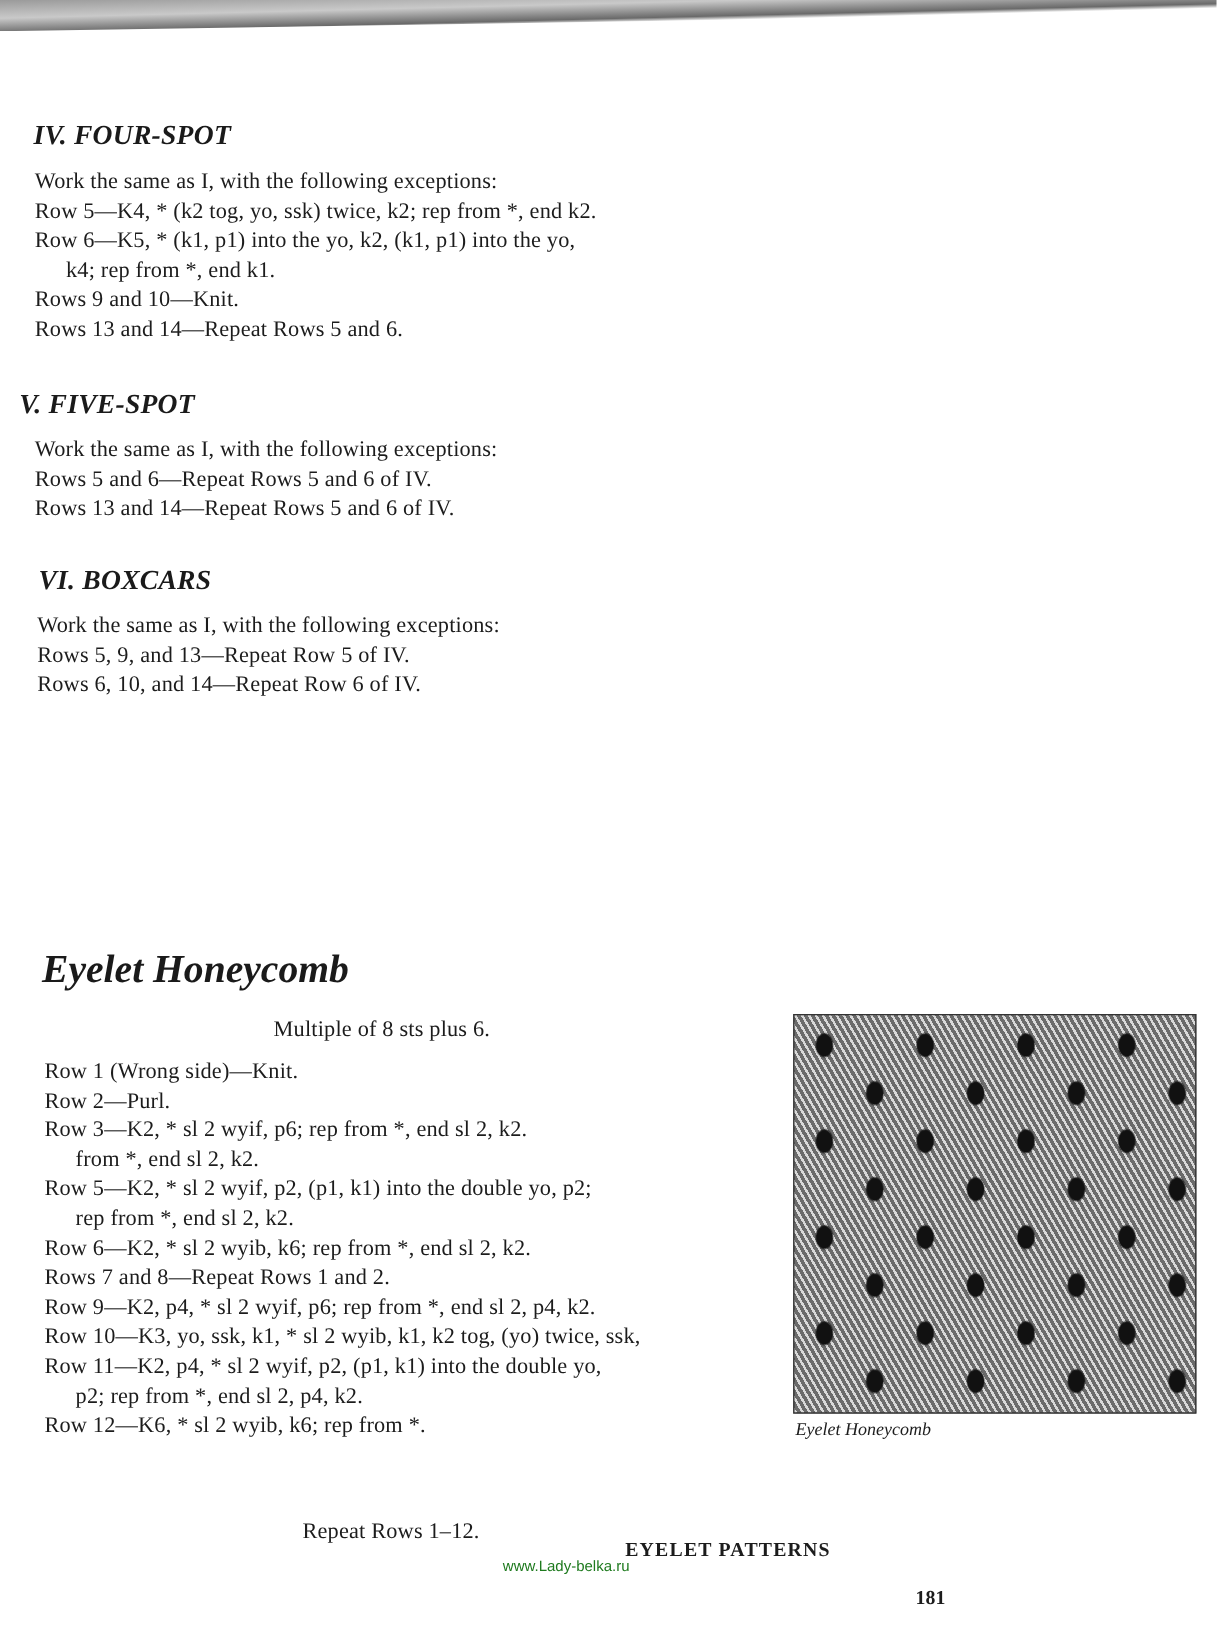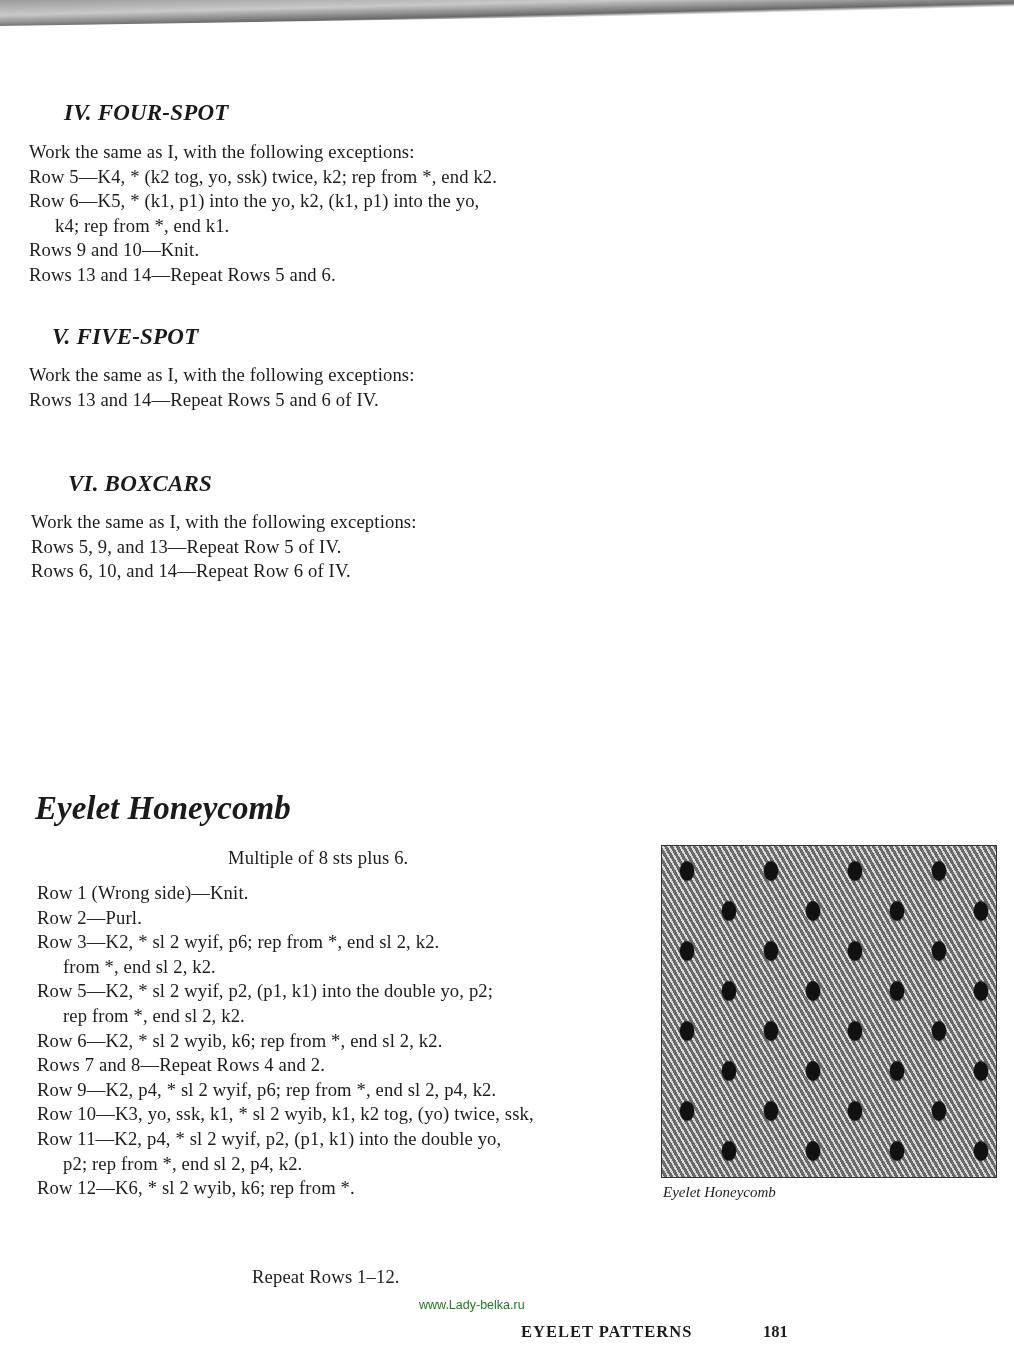--- a/index.html
+++ b/index.html
@@ -9,21 +9,21 @@
       font-family: "Liberation Serif", "DejaVu Serif", serif;
     }
     .scan-edge {
       position: absolute; left: 0; top: 0; width: 1014px; height: 26px;
       background: linear-gradient(178.6deg, #9a9a9a 0%, #c9c9c9 30%, #6a6a6a 55%, rgba(255,255,255,0) 62%);
       clip-path: polygon(0 0, 100% 0, 100% 10px, 0 26px);
     }
     .abs { position: absolute; }
     .sec-title {
       font-style: italic; font-weight: bold; font-size: 23px; letter-spacing: 0.2px;
-      color: #1a1a1a; white-space: nowrap; margin-left: 36px;
+      color: #1a1a1a; white-space: nowrap;
     }
     .line { font-size: 18.6px; line-height: 24.6px; white-space: nowrap; letter-spacing: 0.15px; }
     .indent { padding-left: 26px; }
     .main-title {
       font-style: italic; font-weight: bold; font-size: 33px; color: #1a1a1a; white-space: nowrap;
     }
     .photo {
       width: 334px; height: 331px; background-color: #5a5a5a;
       background-image:
         radial-gradient(ellipse 11px 15px at 25px 25px, #111 60%, transparent 72%),
@@ -53,20 +53,21 @@
   <div class="line">Row 5—K4, * (k2 tog, yo, ssk) twice, k2; rep from *, end k2.</div>
   <div class="line">Row 6—K5, * (k1, p1) into the yo, k2, (k1, p1) into the yo,</div>
   <div class="line indent">k4; rep from *, end k1.</div>
   <div class="line">Rows 9 and 10—Knit.</div>
   <div class="line">Rows 13 and 14—Repeat Rows 5 and 6.</div>
 </div>
 
 <div class="abs sec-title" style="left:16px; top:324px;">V. FIVE-SPOT</div>
 <div class="abs" style="left:29px; top:363px;">
   <div class="line">Work the same as I, with the following exceptions:</div>
+  <div class="line">Rows 5 and 6—Repeat Rows 5 and 6 of IV.</div>
   <div class="line">Rows 13 and 14—Repeat Rows 5 and 6 of IV.</div>
 </div>
 
 <div class="abs sec-title" style="left:32px; top:471px;">VI. BOXCARS</div>
 <div class="abs" style="left:31px; top:510px;">
   <div class="line">Work the same as I, with the following exceptions:</div>
   <div class="line">Rows 5, 9, and 13—Repeat Row 5 of IV.</div>
   <div class="line">Rows 6, 10, and 14—Repeat Row 6 of IV.</div>
 </div>
 
@@ -74,28 +75,28 @@
 <div class="abs line" style="left:228px; top:846px;">Multiple of 8 sts plus 6.</div>
 
 <div class="abs" style="left:37px; top:881px;">
   <div class="line">Row 1 (Wrong side)—Knit.</div>
   <div class="line">Row 2—Purl.</div>
   <div class="line">Row 3—K2, * sl 2 wyif, p6; rep from *, end sl 2, k2.</div>
   <div class="line indent">from *, end sl 2, k2.</div>
   <div class="line">Row 5—K2, * sl 2 wyif, p2, (p1, k1) into the double yo, p2;</div>
   <div class="line indent">rep from *, end sl 2, k2.</div>
   <div class="line">Row 6—K2, * sl 2 wyib, k6; rep from *, end sl 2, k2.</div>
-  <div class="line">Rows 7 and 8—Repeat Rows 4 and 2.</div>
+  <div class="line">Rows 7 and 8—Repeat Rows 1 and 2.</div>
   <div class="line">Row 9—K2, p4, * sl 2 wyif, p6; rep from *, end sl 2, p4, k2.</div>
   <div class="line">Row 10—K3, yo, ssk, k1, * sl 2 wyib, k1, k2 tog, (yo) twice, ssk,</div>
   <div class="line">Row 11—K2, p4, * sl 2 wyif, p2, (p1, k1) into the double yo,</div>
   <div class="line indent">p2; rep from *, end sl 2, p4, k2.</div>
   <div class="line">Row 12—K6, * sl 2 wyib, k6; rep from *.</div>
 </div>
 
 <div class="abs line" style="left:252px; top:1265px;">Repeat Rows 1–12.</div>
 
 <div class="abs photo" style="left:661px; top:845px;"></div>
 <div class="abs caption" style="left:663px; top:1184px;">Eyelet Honeycomb</div>
 
 <div class="abs watermark" style="left:419px; top:1298px;">www.Lady-belka.ru</div>
-<div class="abs footer" style="left:521px; top:1322px;">EYELET PATTERNS</div>
+<div class="abs footer" style="left:521px; top:1282px;">EYELET PATTERNS</div>
 <div class="abs footer" style="left:763px; top:1322px; letter-spacing:0;">181</div>
 
 </body></html>

